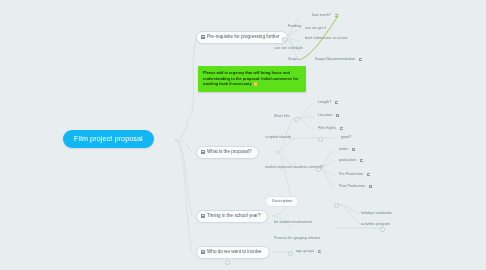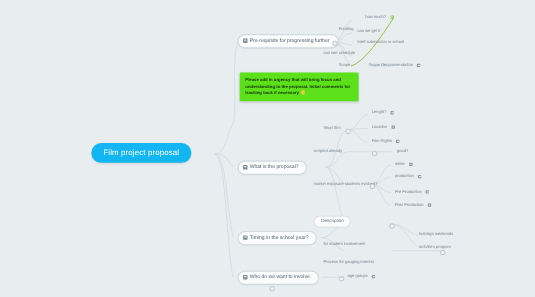--- a/index.html
+++ b/index.html
@@ -3,21 +3,21 @@
 <meta charset="utf-8">
 <style>
   html,body{margin:0;padding:0;}
   body{
     width:486px;height:270px;
     background:#e8edef;
     font-family:"Liberation Sans", sans-serif;
     overflow:hidden;
     position:relative;
   }
-  #canvas{position:absolute;inset:0;margin-left:20px;}
+  #canvas{position:absolute;inset:0;}
   svg.links{position:absolute;left:0;top:0;width:486px;height:270px;pointer-events:none;}
 
   .node{
     position:absolute;
     white-space:nowrap;
     color:#5a6a70;
     display:flex;
     align-items:center;
     gap:2px;
     line-height:1;

